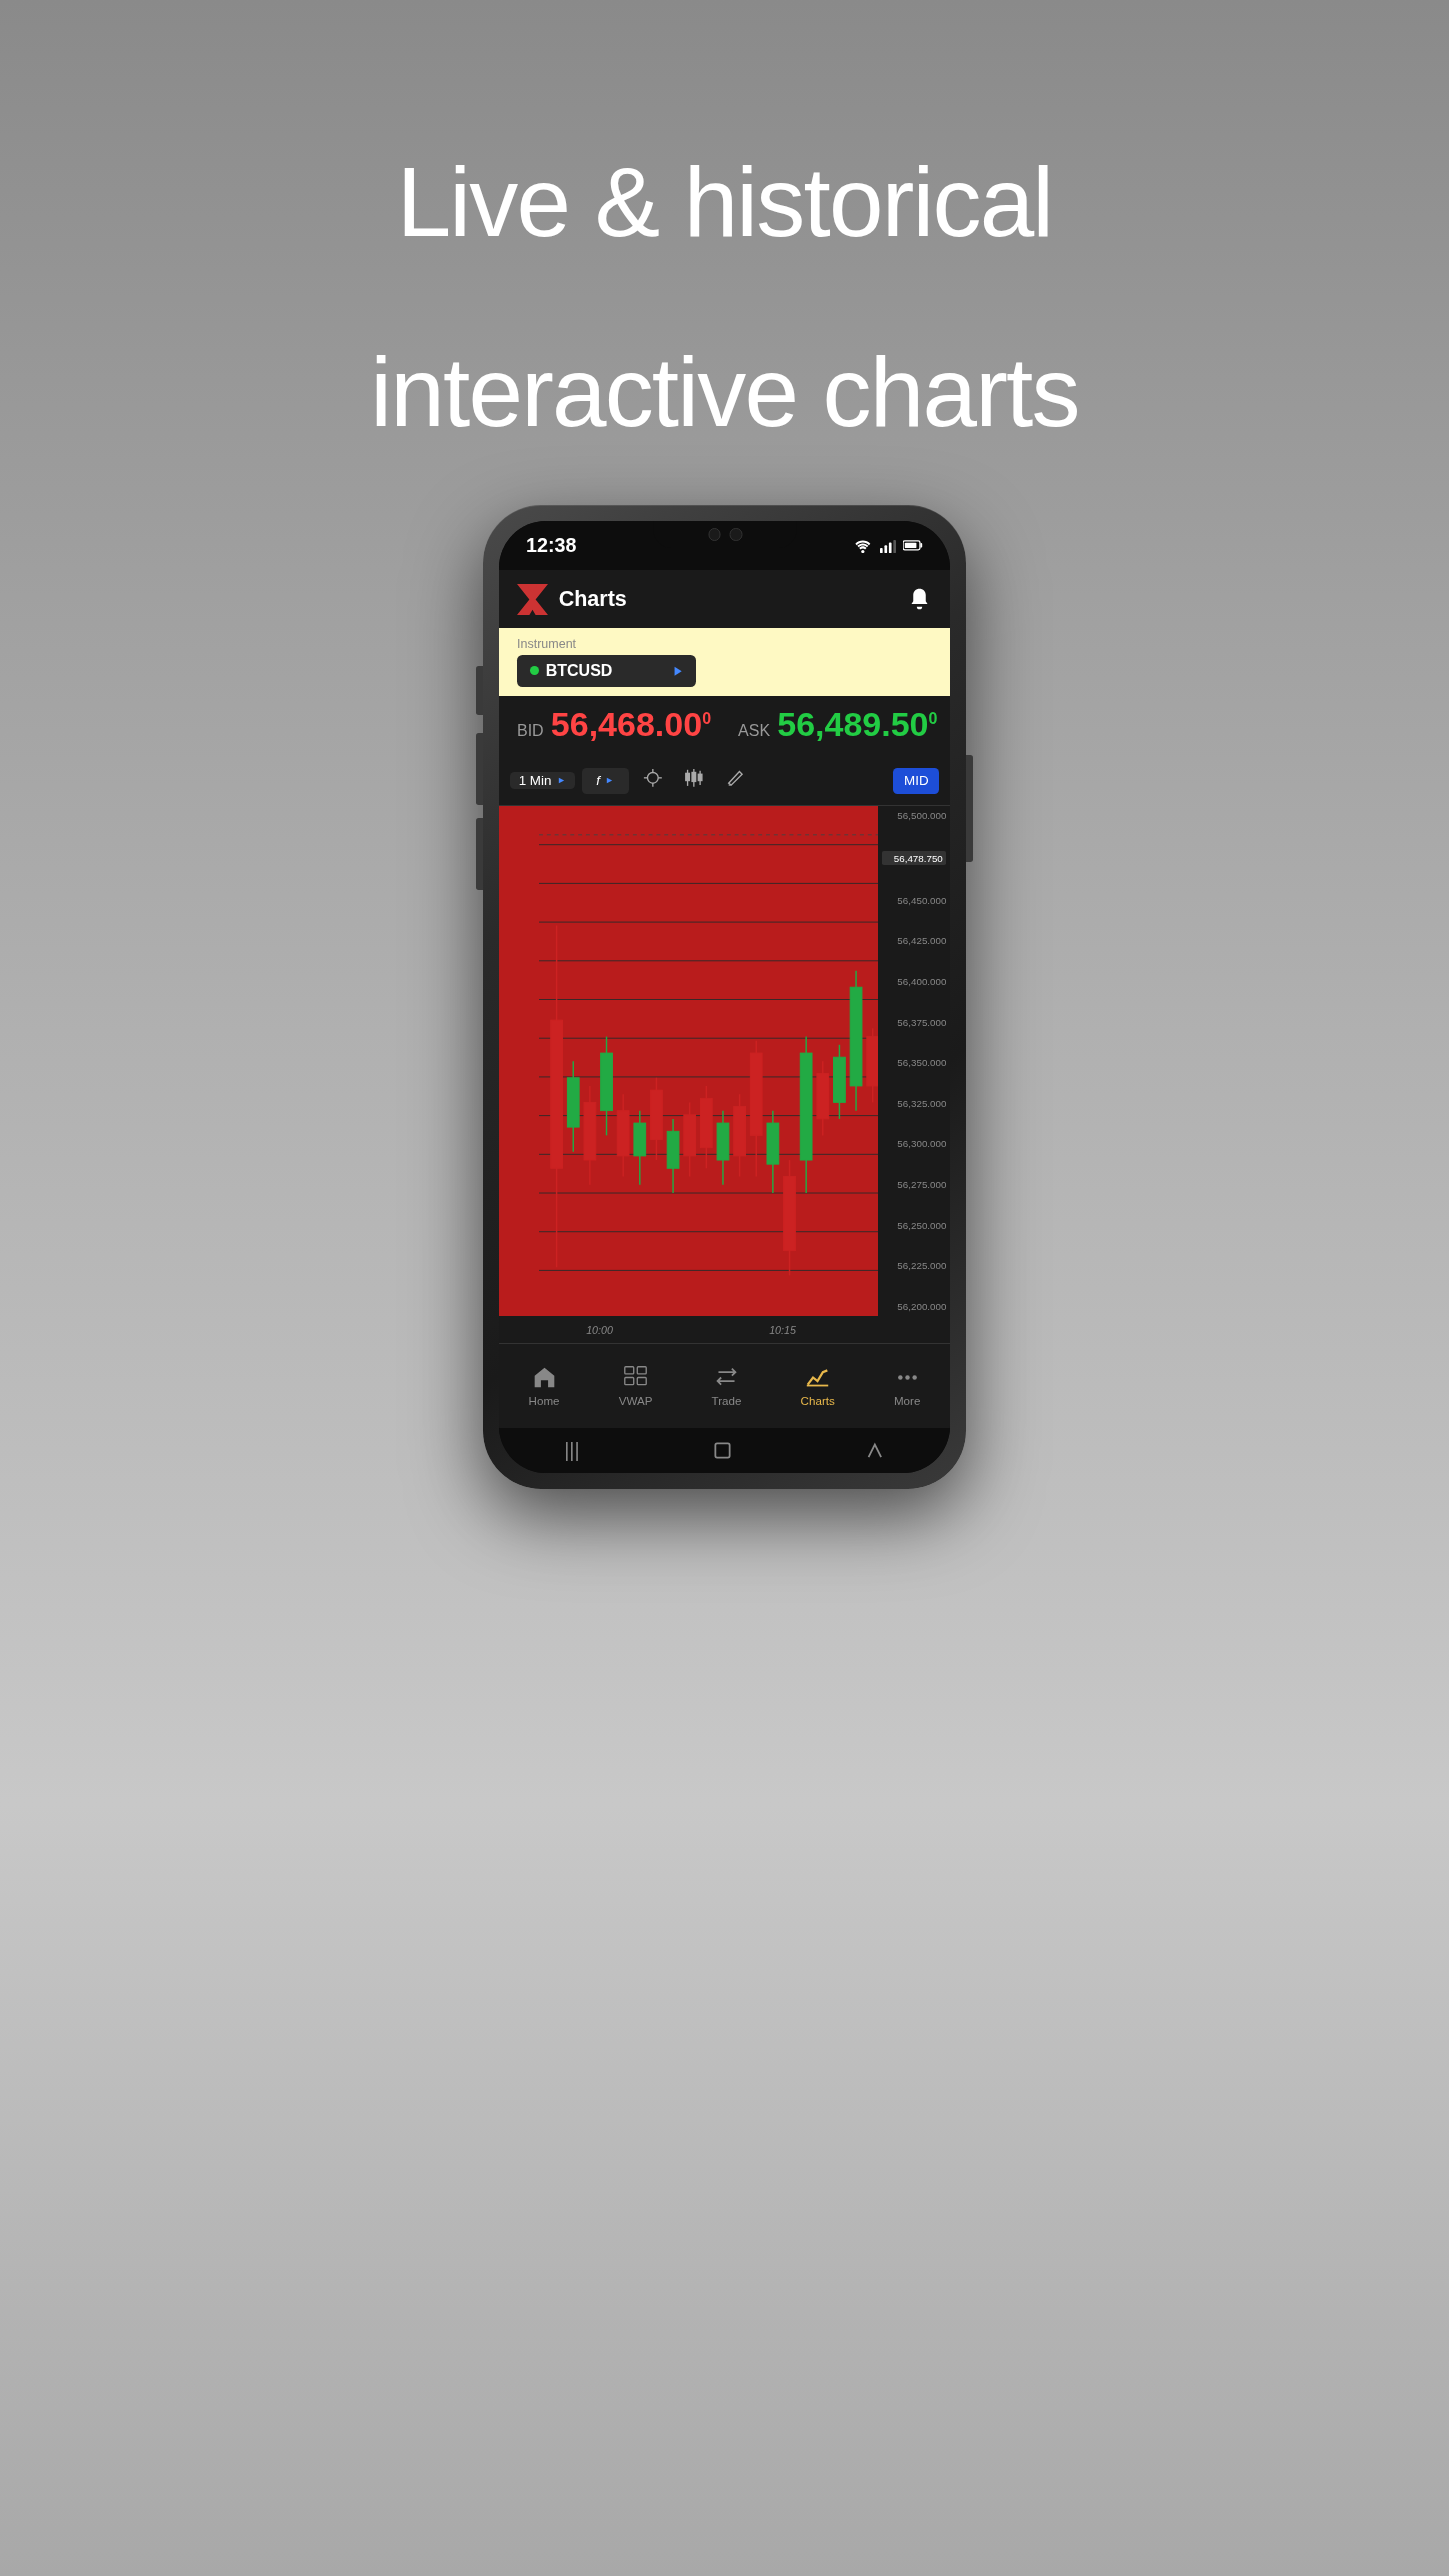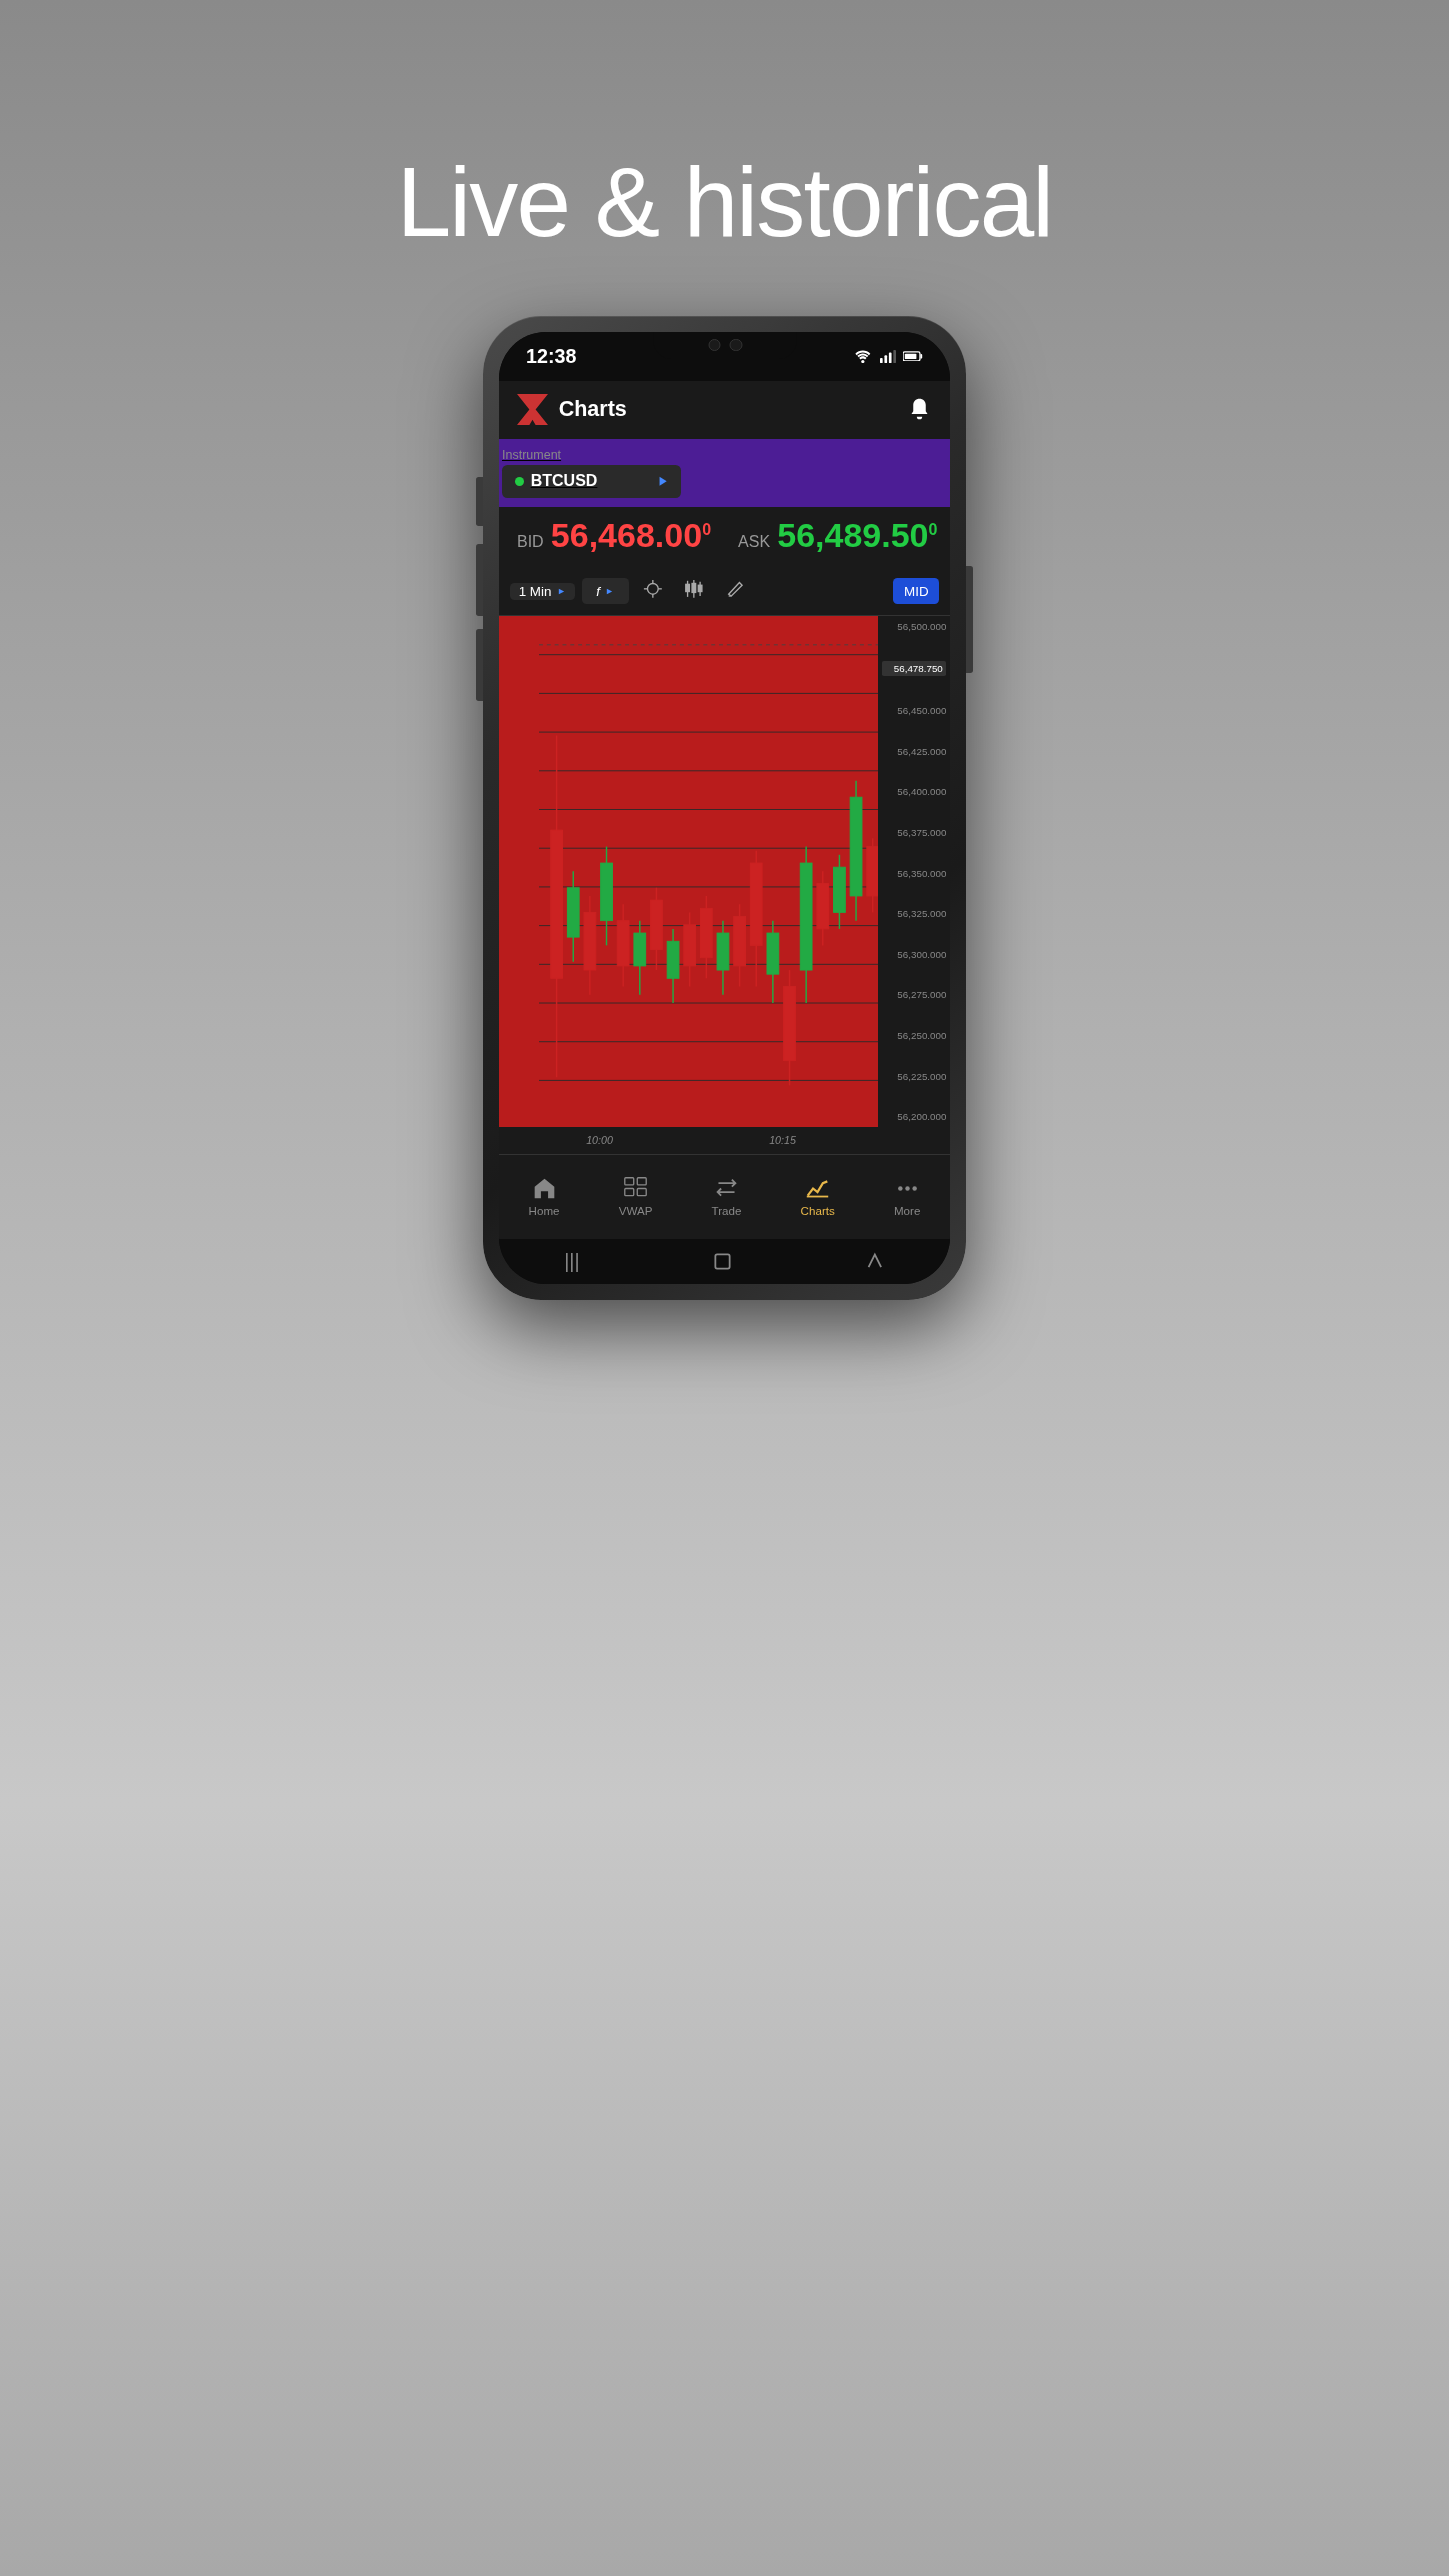--- a/index.html
+++ b/index.html
@@ -154,24 +154,23 @@
 
     .app-title {
       color: #ffffff;
       font-size: 21.5px;
       font-weight: 600;
       flex: 1;
     }
 
     
     .instrument-bar {
-      background: #4c1d95;
-      padding: 9px 3px;
-      flex-shrink: 0;
-      text-decoration: underline;
+      background: #fef9c3;
+      padding: 9px 18px;
+      flex-shrink: 0;
     }
 
     .instrument-label {
       color: #888;
       font-size: 12.5px;
       margin-bottom: 3.6px;
     }
 
     .instrument-selector {
       background: #2a2a2a;
@@ -393,20 +392,21 @@
     .wick-green { stroke: #22aa44; stroke-width: 1.5; }
     .wick-red { stroke: #cc2222; stroke-width: 1.5; }
     .grid-line { stroke: #2a2a2a; stroke-width: 1; }
     .dashed-line { stroke: #444; stroke-width: 1; stroke-dasharray: 4,4; }
   </style>
 </head>
 <body>
 
 <div style="text-align:center; margin-top:72px;">
   <div class="headline" style="display:block;">Live &amp; historical</div>
+  <div class="headline" style="display:block;">interactive charts</div>
 </div>
 
 <div class="phone-wrapper">
   <div class="phone-outer">
 
     <div class="btn-left-top"></div>
     <div class="btn-left-mid1"></div>
     <div class="btn-left-mid2"></div>
     <div class="btn-right"></div>
 

